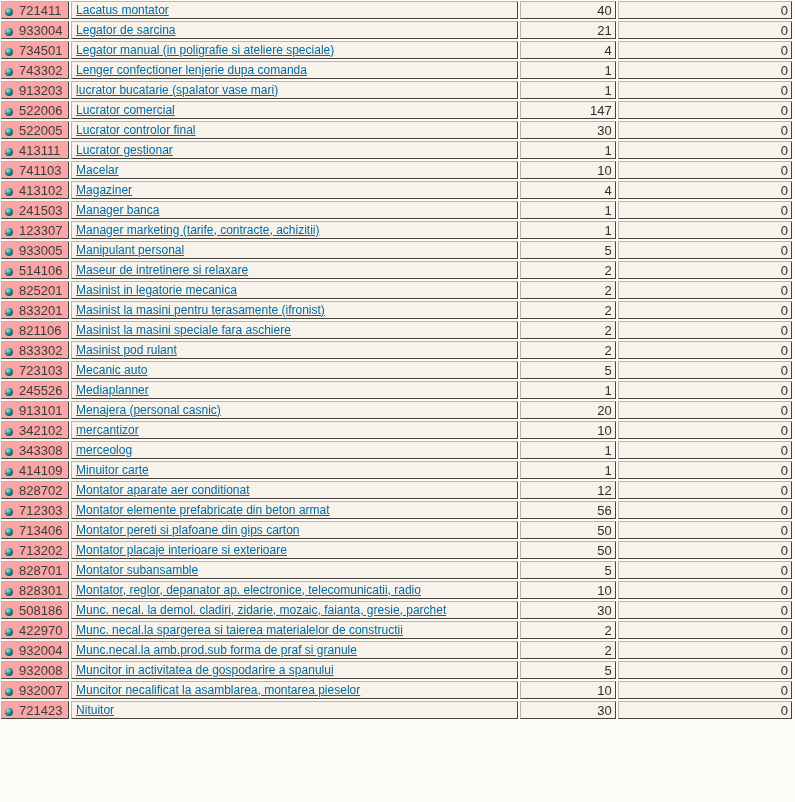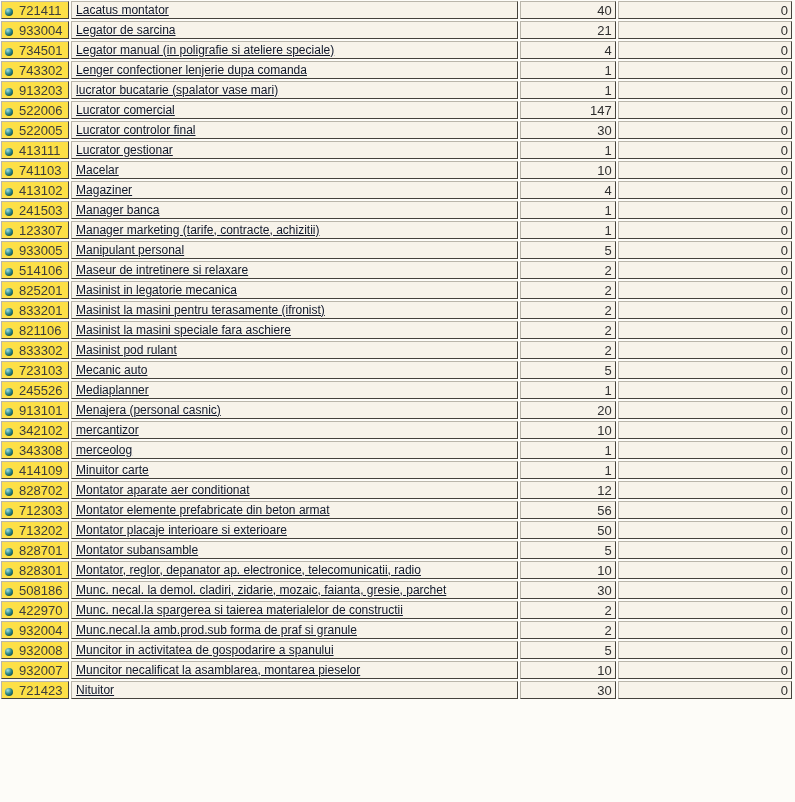--- a/index.html
+++ b/index.html
@@ -23,21 +23,21 @@
     white-space: nowrap;
     border: 1px solid;
     border-color: #bab6ab #45423c #45423c #bab6ab;
     background: #f7f3ea;
     font-size: 13px;
     line-height: 15px;
     color: #2e2e2e;
     vertical-align: middle;
   }
   .job-table td.code-cell {
-    background: #fde047;
+    background: #fca5a5;
     color: #3d3d3d;
     padding-left: 3px;
   }
   .job-table td.link-cell {
     padding-right: 1px;
     font-size: 12px;
   }
   .job-table td.num-cell {
     text-align: right;
     padding-right: 3px;
@@ -45,21 +45,21 @@
   .bullet {
     display: inline-block;
     width: 8px;
     height: 8px;
     border-radius: 50%;
     background: radial-gradient(circle at 35% 30%, #a8e2e2 0%, #2e8c8c 45%, #145858 75%, #0b3a3a 100%);
     margin-right: 6px;
     vertical-align: -1px;
   }
   .job-table a {
-    color: #0f172a;
+    color: #0369a1;
   }
   col.c-code { width: 68px; }
   col.c-occ  { width: 446px; }
   col.c-n1   { width: 96px; }
   col.c-n2   { width: 174px; }
 </style>
 </head>
 <body>
 
 <table class="job-table">
@@ -220,20 +220,26 @@
         <td class="num-cell">12</td>
         <td class="num-cell">0</td>
       </tr>
       <tr>
         <td class="code-cell"><span class="bullet"></span><span>712303</span></td>
         <td class="link-cell"><a href="#">Montator elemente prefabricate din beton armat</a></td>
         <td class="num-cell">56</td>
         <td class="num-cell">0</td>
       </tr>
       <tr>
+        <td class="code-cell"><span class="bullet"></span><span>713406</span></td>
+        <td class="link-cell"><a href="#">Montator pereti si plafoane din gips carton</a></td>
+        <td class="num-cell">50</td>
+        <td class="num-cell">0</td>
+      </tr>
+      <tr>
         <td class="code-cell"><span class="bullet"></span><span>713202</span></td>
         <td class="link-cell"><a href="#">Montator placaje interioare si exterioare</a></td>
         <td class="num-cell">50</td>
         <td class="num-cell">0</td>
       </tr>
       <tr>
         <td class="code-cell"><span class="bullet"></span><span>828701</span></td>
         <td class="link-cell"><a href="#">Montator subansamble</a></td>
         <td class="num-cell">5</td>
         <td class="num-cell">0</td>

